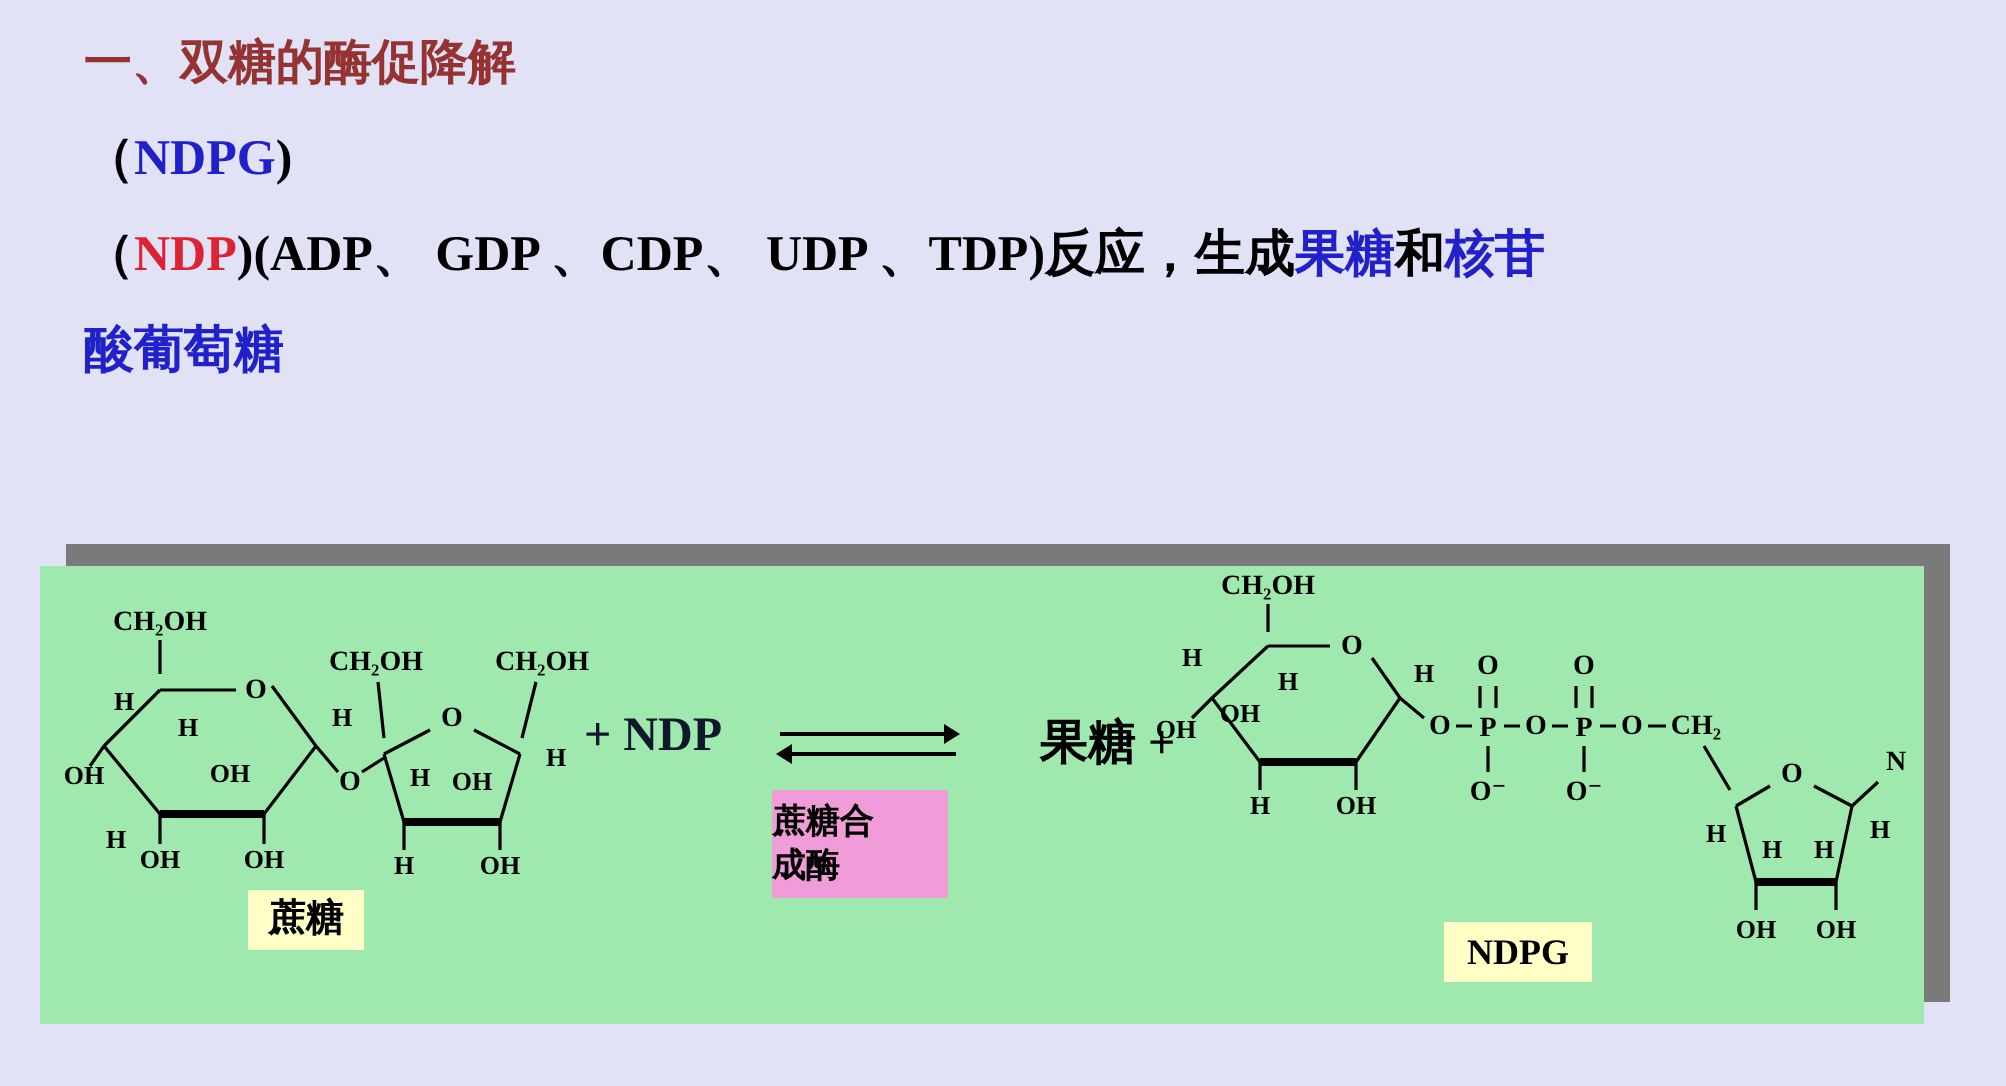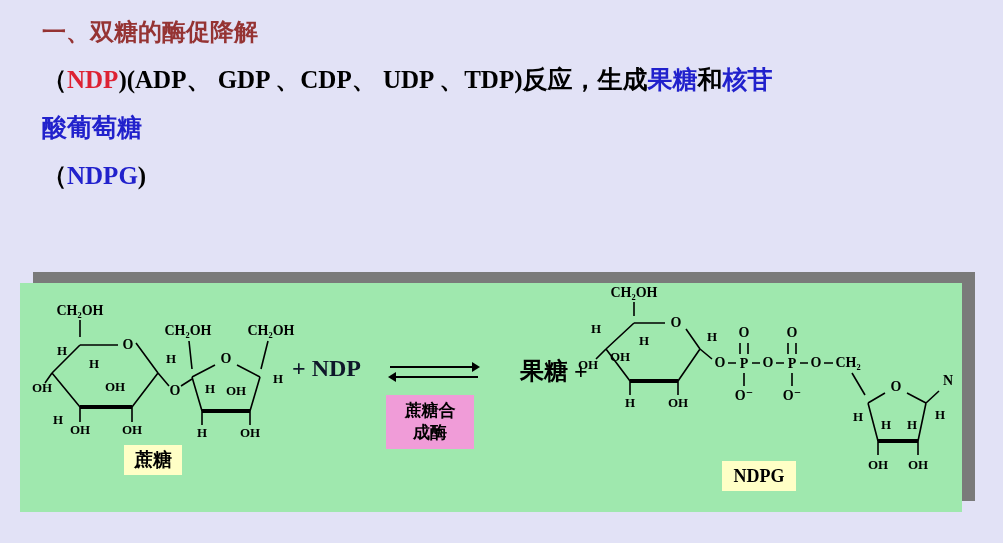--- a/index.html
+++ b/index.html
@@ -46,44 +46,44 @@
   .eq polygon { fill:#000; }
 
   .mol.sucrose { left:8px; top:8px; }
   .mol.ndpg { left:556px; top:0; }
 
   .plusndp { left:272px; top:72px; font-size:24px; font-weight:bold; color:#0f172a; }
   .eq { left:368px; top:78px; }
   .enzyme {
     left:366px; top:112px; width:88px; height:54px;
     background: var(--enzyme_pink, #f09cd8);
-    display:flex; flex-direction:column; align-items:center; justify-content:center;
+    display:flex; flex-direction:column; justify-content:center;
     font-size:17px; font-weight:bold; line-height:1.3; color:#000;
   }
   .fructose { left:500px; top:72px; font-size:24px; font-weight:bold; color:#000; }
 
   .caption {
     background: var(--caption_yellow, #ffffc6);
     font-weight:bold; text-align:center; color:#000;
   }
   .cap-sucrose { left:104px; top:162px; width:58px; height:30px; font-size:19px; line-height:30px; }
   .cap-ndpg   { left:702px; top:178px; width:74px; height:30px; font-size:18px; line-height:30px; }
 </style>
 </head>
 <body>
 
 <div class="slide">
 
   <div class="textblock">
     <p class="line title"><span class="c-darkred">一、双糖的酶促降解</span></p>
 
 
+    <p class="line"><span class="c-ink">（</span><span class="c-blue">NDPG</span><span class="c-ink">)</span></p>
+
     <p class="line"><span class="c-ink">（</span><span class="c-red">NDP</span><span class="c-ink">)(ADP、 GDP 、CDP、 UDP 、TDP)反应，生成</span><span class="c-blue">果糖</span><span class="c-ink">和</span><span class="c-blue">核苷酸葡萄糖</span></p>
-
-    <p class="line"><span class="c-ink">（</span><span class="c-blue">NDPG</span><span class="c-ink">)</span></p>
   </div>
 
   <div class="shadow"></div>
 
   <div class="panel">
 
     <svg class="mol sucrose" width="280" height="190" viewBox="0 0 280 190">
       <g>
         <path class="bond" d="M24,82 L52,54 M52,54 L90,54 M108,52 L130,82 M130,82 L104,116 M52,116 L24,82"></path>
         <path class="bond thick" d="M104,116 L52,116"></path>

